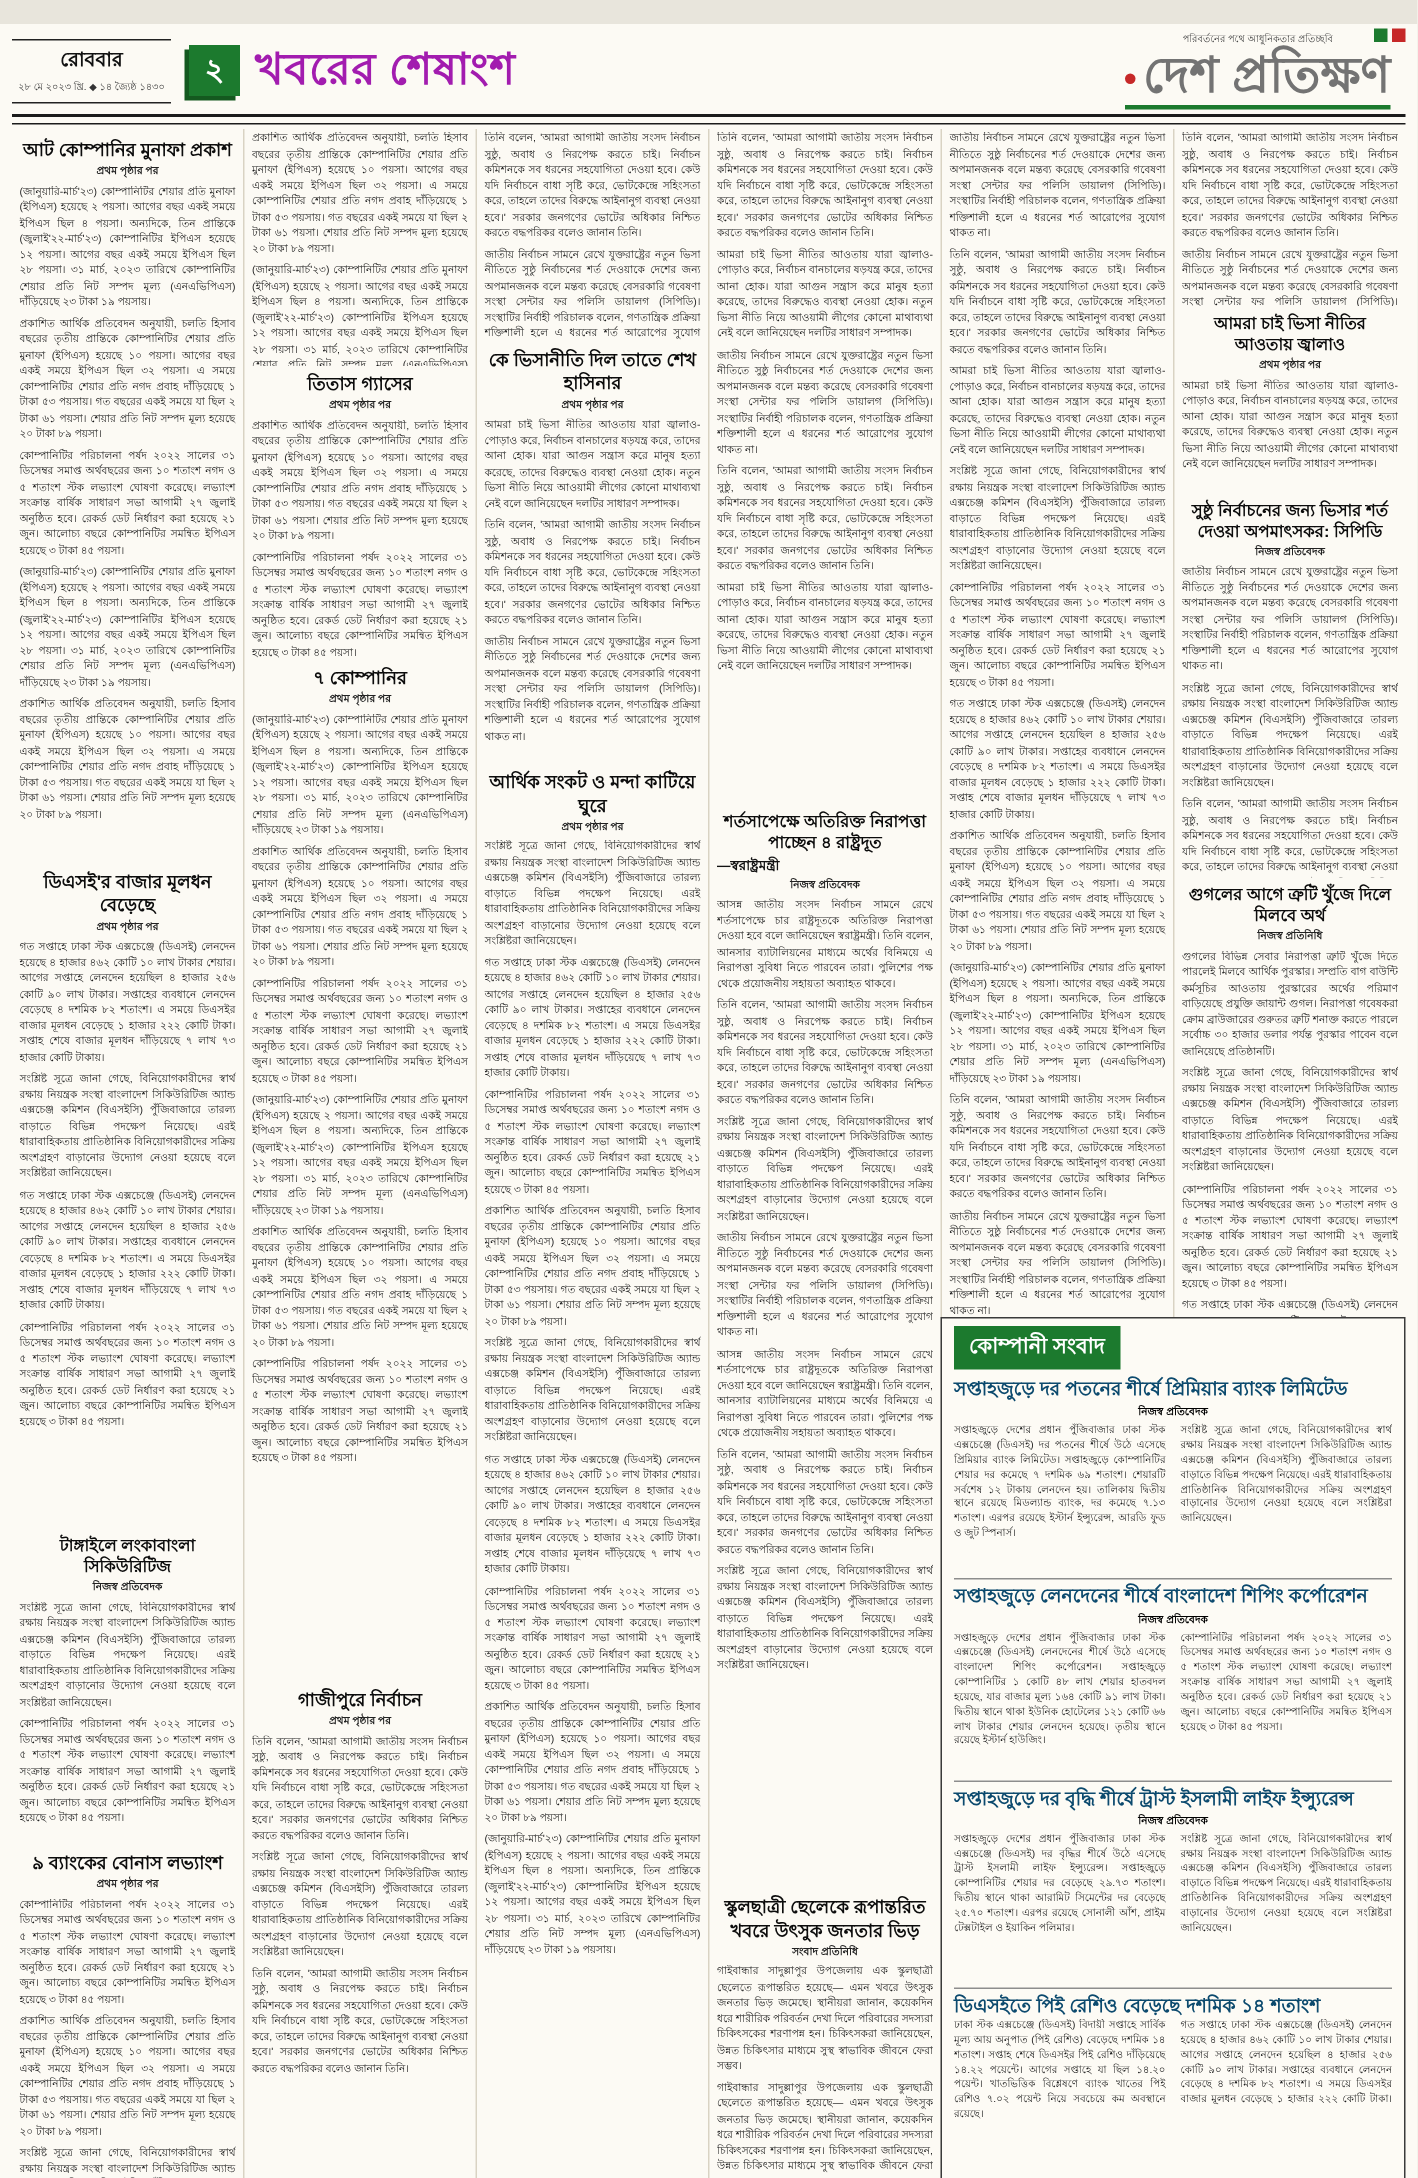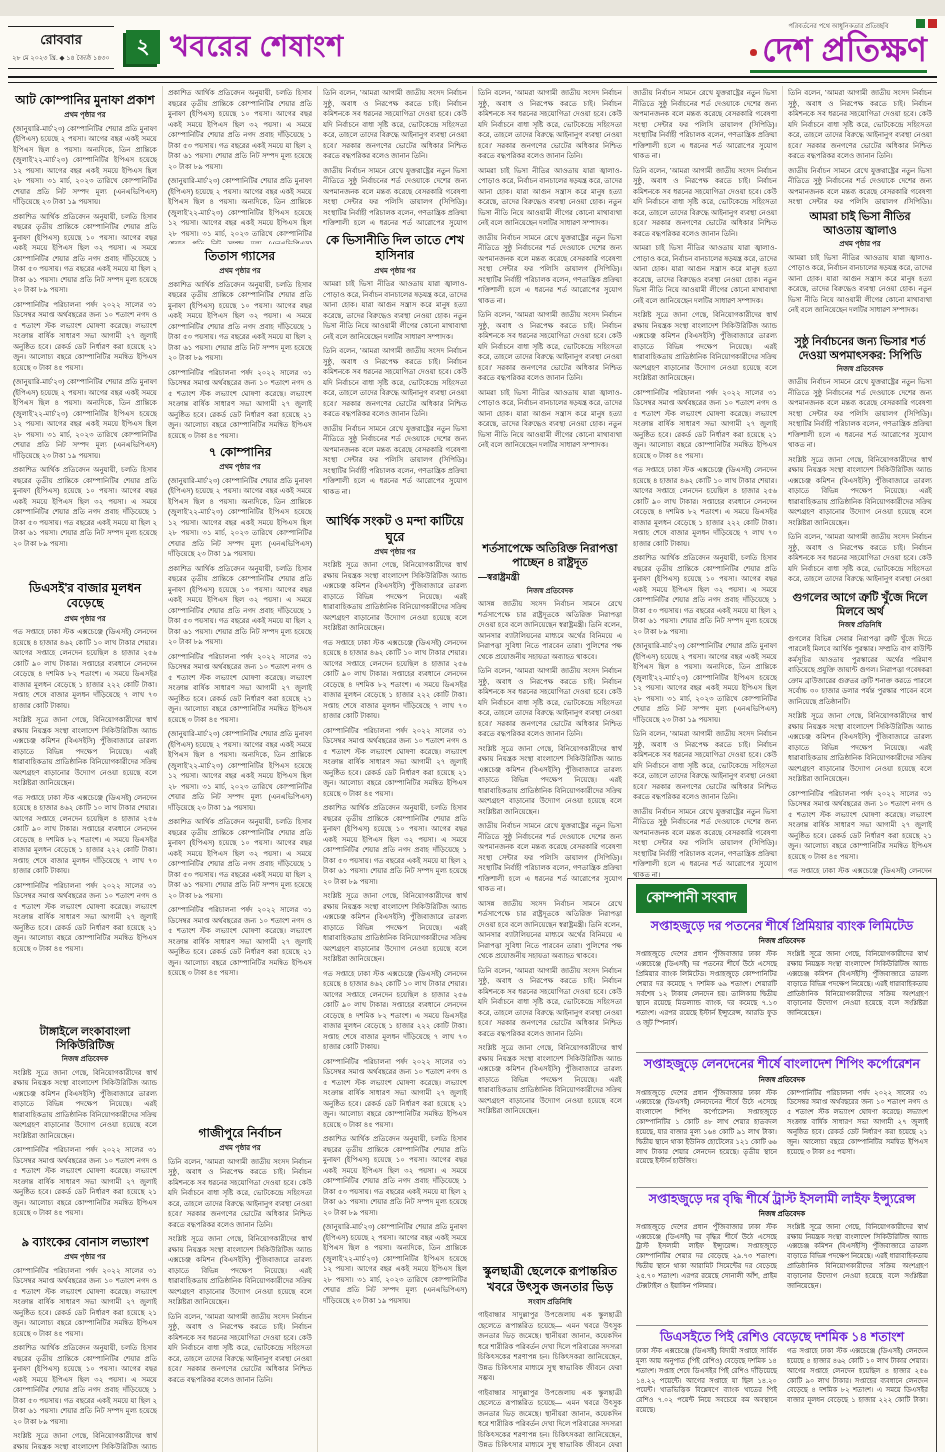--- a/index.html
+++ b/index.html
@@ -36,21 +36,21 @@
   .pagenum {
     width: 34px; height: 34px; margin: 0 10px 0 12px;
     background: #1c7a2e; color: #fff;
     font-size: 20px; font-weight: bold;
     display: flex; align-items: center; justify-content: center;
     box-shadow: -3px 3px 0 #14591f;
   }
   .section-title { font-size: 29px; font-weight: bold; color: #a21caf; letter-spacing: 0.5px; }
   .logoblock { margin-left: auto; text-align: center; padding-right: 10px; }
   .tagline { font-size: 6.5px; color: #444; margin-bottom: 1px; }
-  .logo { font-size: 33px; font-weight: bold; color: #a21caf; line-height: 1.05; white-space: nowrap; }
+  .logo { font-size: 33px; font-weight: bold; color: #737373; line-height: 1.05; white-space: nowrap; }
   .logo-mark { display: inline-block; width: 7px; height: 7px; background: #c62828; border-radius: 50%; margin-right: 5px; vertical-align: middle; }
   .logo-underline { height: 3px; background: #1c7a2e; margin-top: 2px; }
   
   .cols {
     position: absolute; top: 70px; left: 8px; right: 8px; bottom: 4px;
     display: flex;
   }
   .col {
     flex: 1 1 0; height: 100%;
     padding: 2px 5px 0;
@@ -74,21 +74,21 @@
     padding: 5px 8px 6px;
     overflow: hidden;
   }
   .box-tab {
     display: inline-block;
     background: #1c7a2e; color: #fff;
     font-size: 14px; font-weight: bold;
     padding: 2px 10px 3px;
     margin-bottom: 2px;
   }
-  .box-head { font-size: 12.5px; font-weight: bold; text-align: center; line-height: 1.3; margin: 3px 0 1px; color: #6d28d9; }
+  .box-head { font-size: 12.5px; font-weight: bold; text-align: left; line-height: 1.3; margin: 3px 0 1px; color: #0c4a6e; }
   .box-byline { font-size: 7px; font-weight: bold; text-align: center; margin-bottom: 2px; }
   .box-body {
     columns: 2; column-gap: 10px;
     font-size: 6.8px; line-height: 1.45;
     text-align: justify; color: #1d1d1d;
     overflow: hidden;
   }
   .company-box hr { border: none; border-top: 1px solid #8d8d8d; margin: 5px 0 2px; }
 </style>
 </head>

